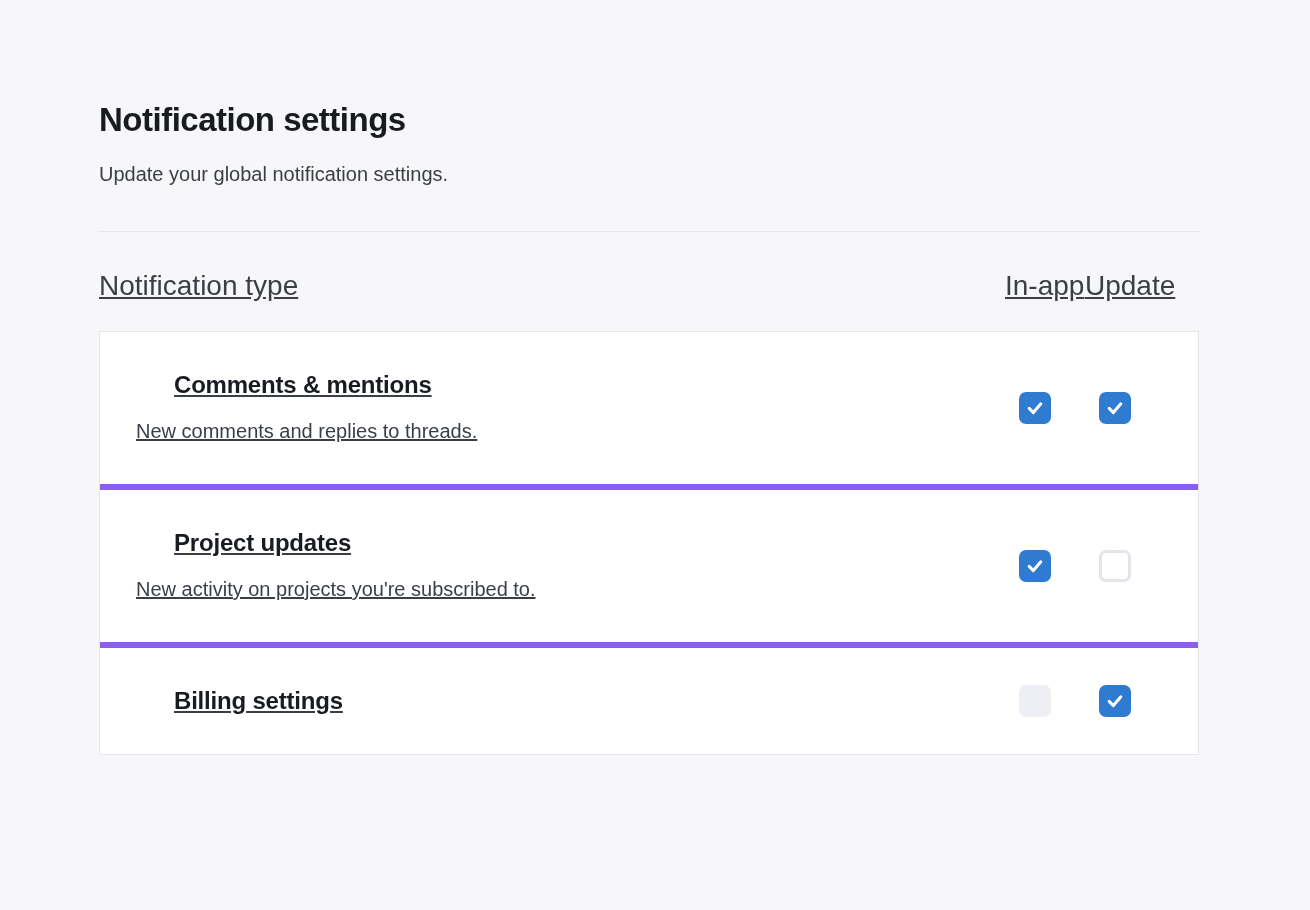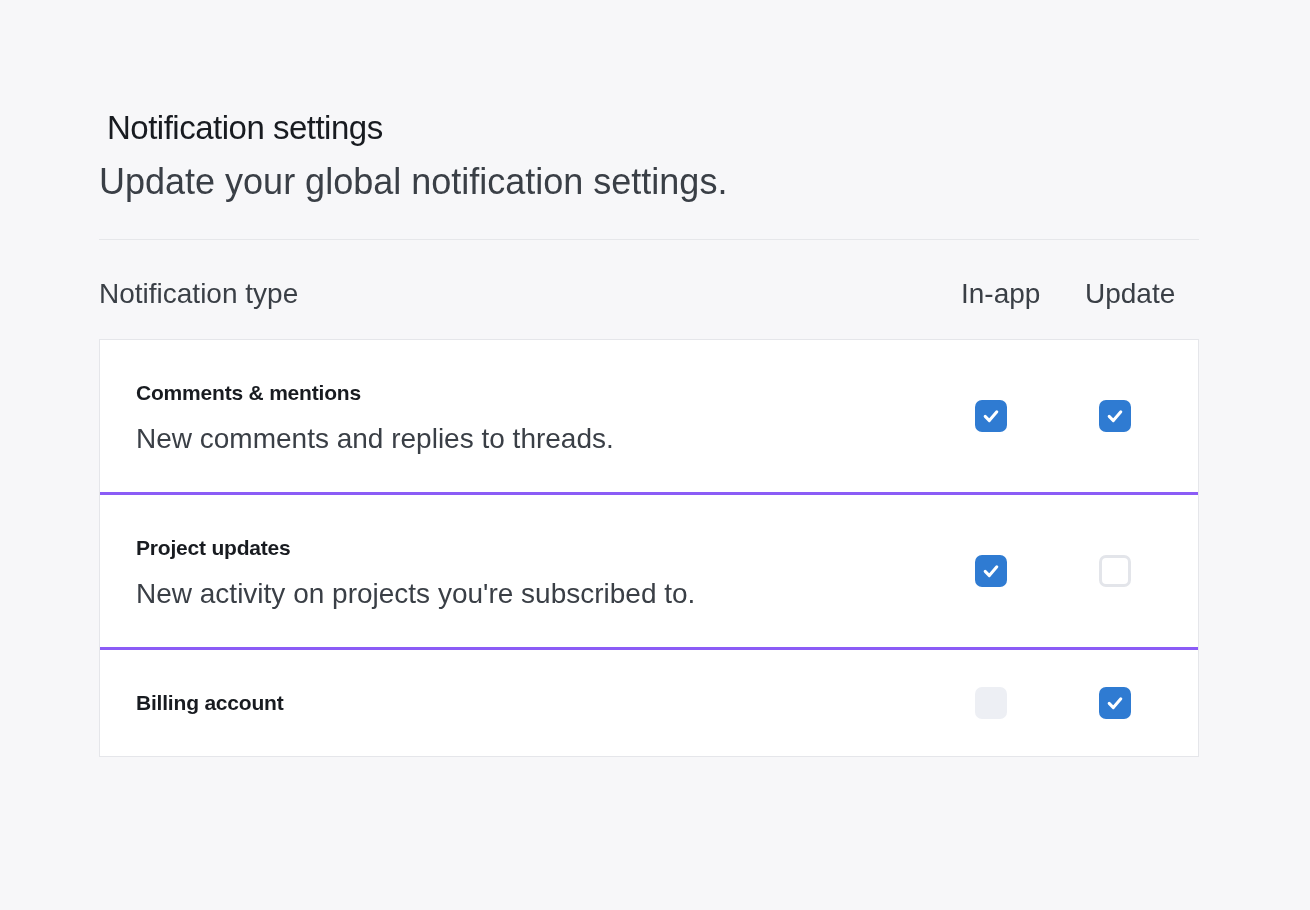--- a/index.html
+++ b/index.html
@@ -25,43 +25,43 @@
     font-family: "Liberation Sans", "DejaVu Sans", sans-serif;
     color: var(--body-text);
     overflow: hidden;
   }
   .container {
     width: 1100px;
     margin-left: 99px;
     padding-top: 100px;
   }
   .page-title {
-    margin: 8px;
+    margin: 0;
     font-size: 33px;
     line-height: 40px;
-    font-weight: 400;
+    font-weight: 700;
     letter-spacing: -0.5px;
     color: var(--title-text);
   }
   .page-subtitle {
     margin: 16px 0 0 0;
-    font-size: 36px;
+    font-size: 20px;
     line-height: 36px;
     color: var(--body-text);
   }
   .divider {
     margin-top: 39px;
     height: 1px;
     background: var(--divider);
   }
   .grid-cols {
     display: grid;
     grid-template-columns: 1fr 80px 80px;
-    column-gap: 44px;
     align-items: center;
+    text-decoration: underline;
   }
   .table-header {
     margin-top: 38px;
     padding-right: 34px;
     font-size: 28px;
     line-height: 32px;
     color: var(--body-text);
   }
   .table-header .col-check {
     text-align: left;
@@ -69,32 +69,33 @@
   }
   .card {
     margin-top: 29px;
     background: var(--card-background);
     border: 1px solid var(--card-border);
   }
   .row {
     padding: 35px 43px 35px 36px;
   }
   .row + .row {
-    border-top: 3px solid #8b5cf6;
+    border-top: 6px solid #8b5cf6;
   }
   .row-title {
-    font-size: 21px;
+    font-size: 24px;
     line-height: 36px;
     font-weight: 700;
     letter-spacing: -0.2px;
     color: var(--title-text);
+    margin-left: 38px;
   }
   .row-desc {
     margin-top: 10px;
-    font-size: 28px;
+    font-size: 20px;
     line-height: 36px;
     color: var(--body-text);
   }
   .cell {
     display: flex;
     justify-content: center;
     align-items: center;
   }
   .checkbox {
     width: 32px;
@@ -171,21 +172,21 @@
       </div>
       <div class="cell">
         <span class="checkbox" role="checkbox" data-state="unchecked">
           
         </span>
       </div>
     </div>
 
     <div class="row grid-cols">
       <div class="row-text">
-        <div class="row-title">Billing account</div>
+        <div class="row-title">Billing settings</div>
       </div>
       <div class="cell">
         <span class="checkbox" role="checkbox" data-state="disabled">
           
         </span>
       </div>
       <div class="cell">
         <span class="checkbox" role="checkbox" data-state="checked">
           <svg width="20" height="20" viewBox="0 0 24 24">
               <path d="M5 12.5 L10 17.5 L19 7" fill="none" stroke="#ffffff" stroke-width="3.6" stroke-linecap="round" stroke-linejoin="round"></path>

